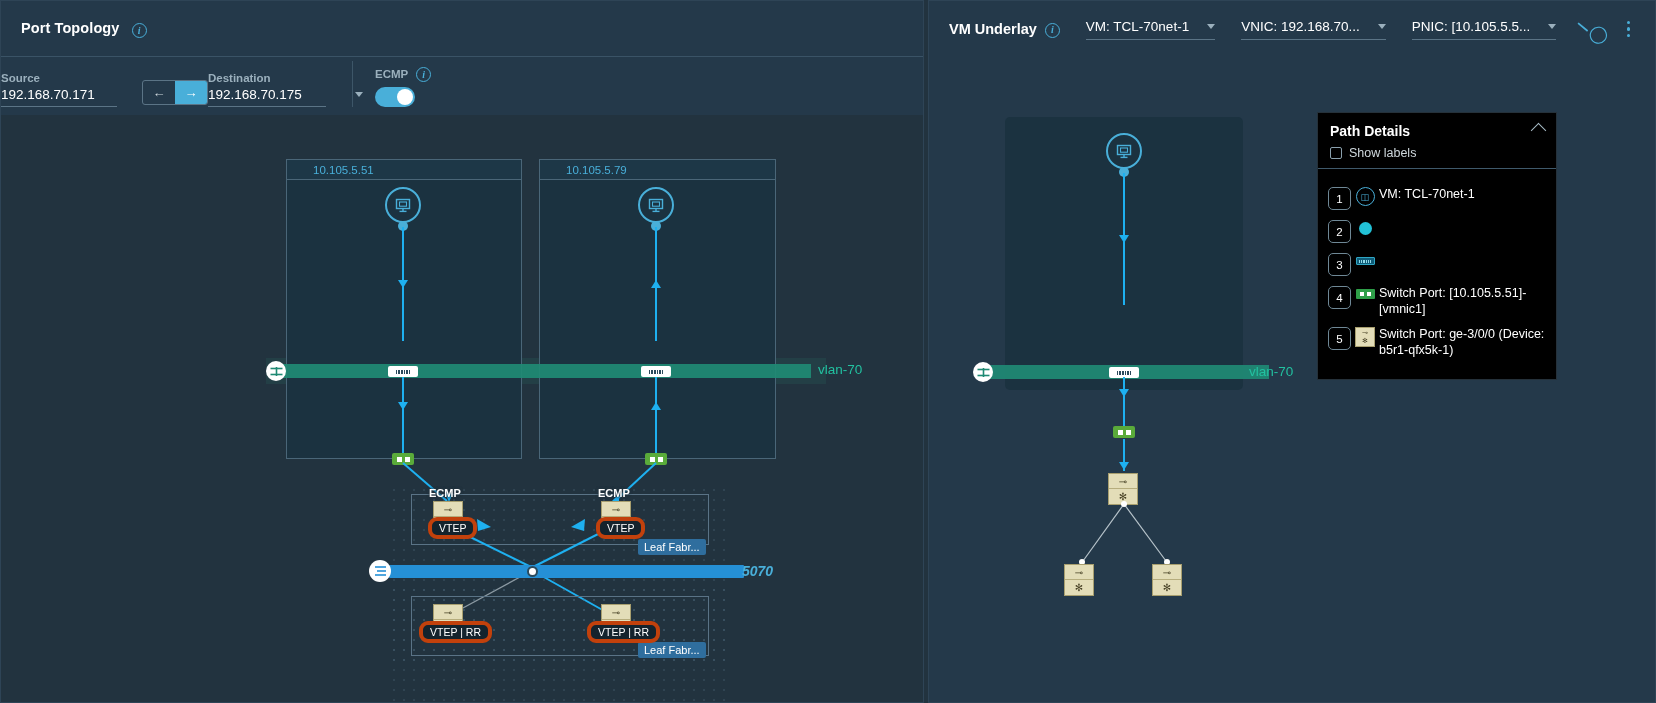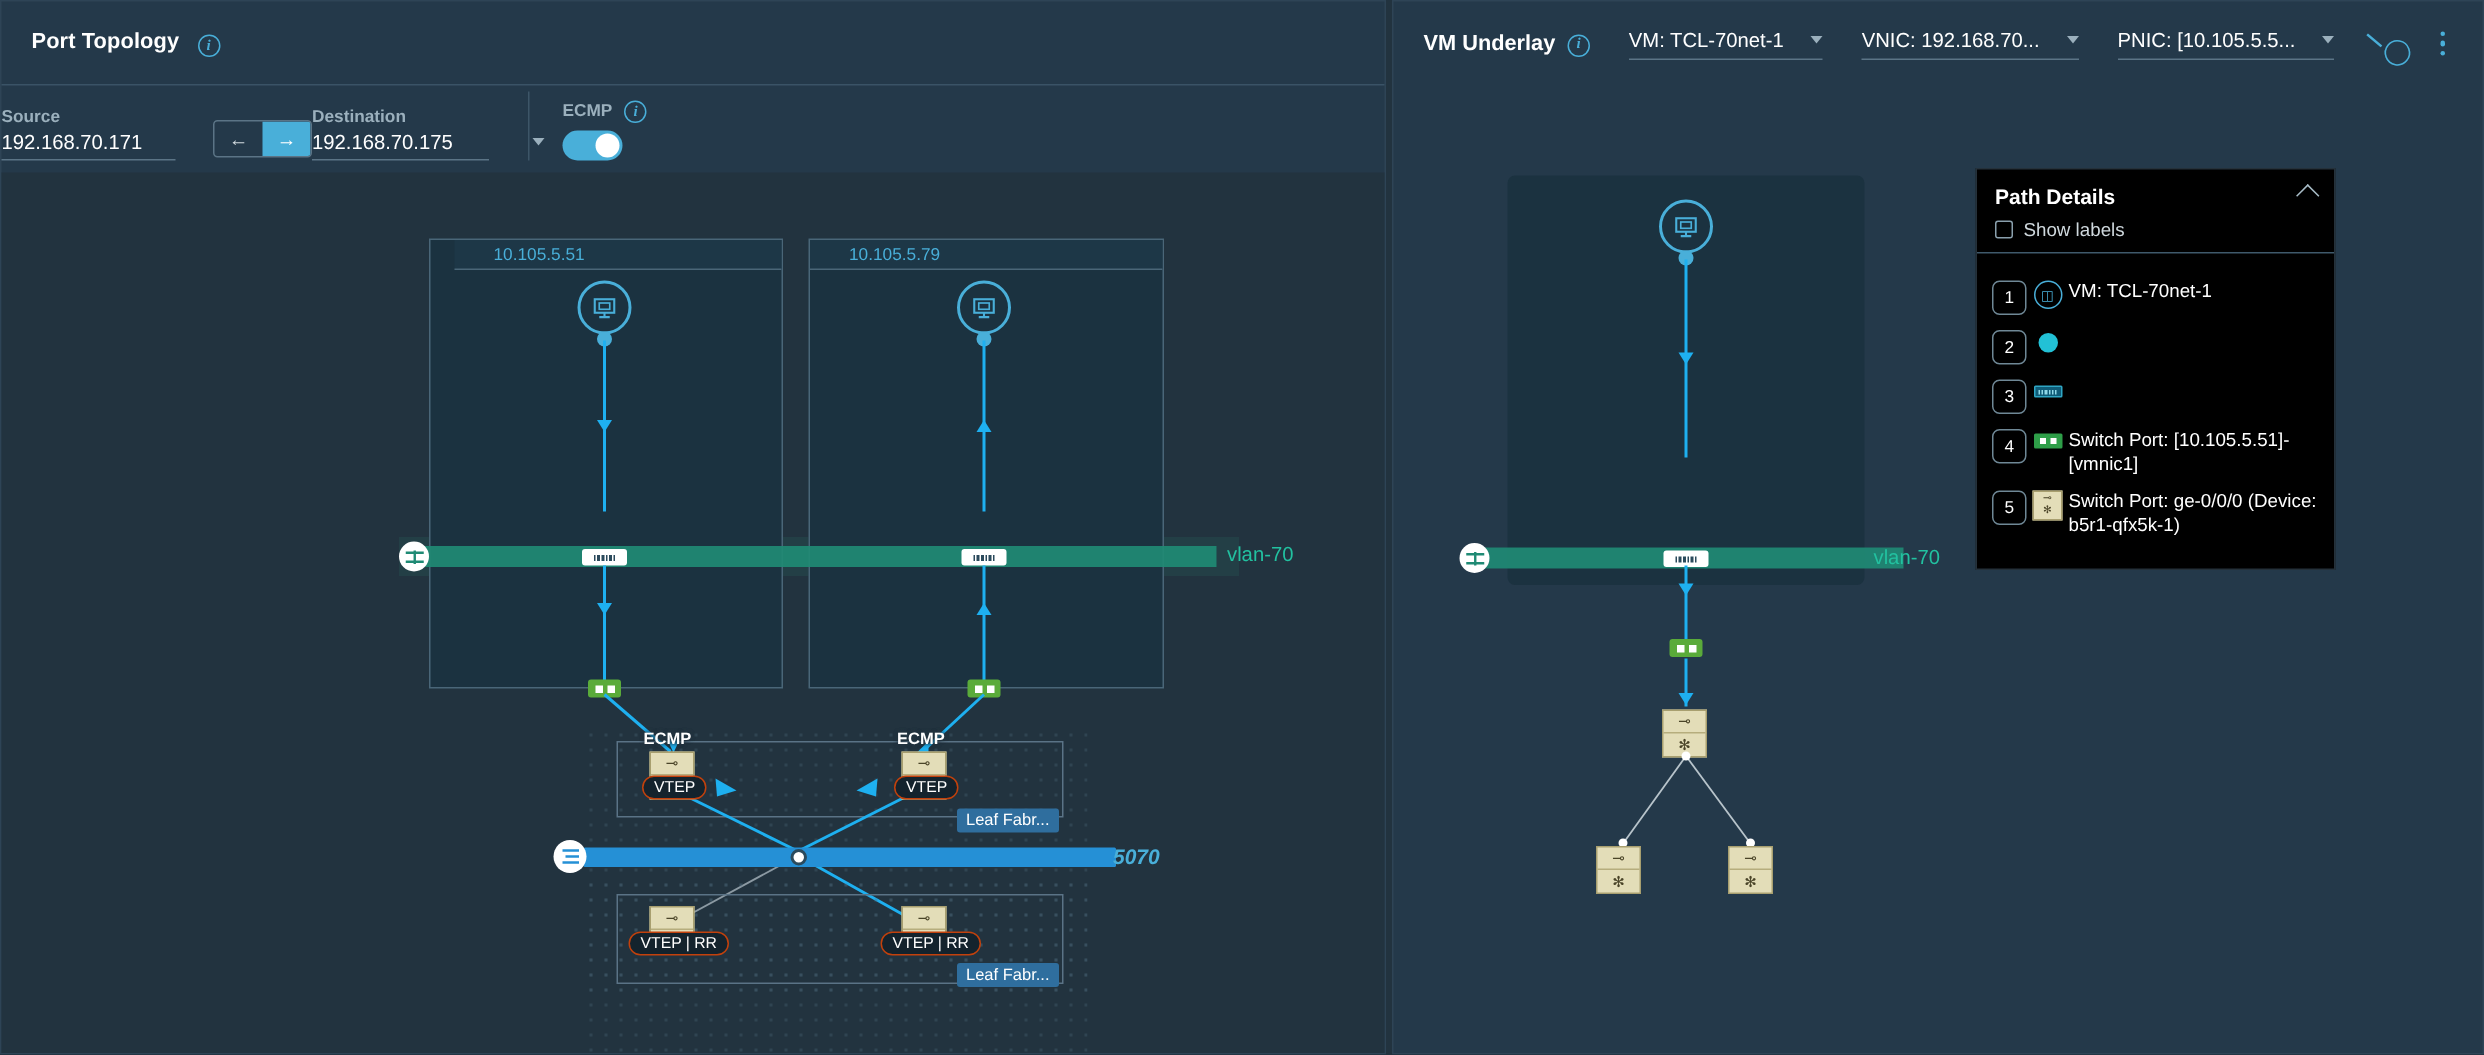--- a/index.html
+++ b/index.html
@@ -143,21 +143,21 @@
   .node {
     position: absolute; width: 30px; background: #e3ddb8; border: 1px solid #a89f6f;
   }
   .node .row {
     height: 15px; display: flex; align-items: center; justify-content: center;
     font-size: 10px; color: #4a4428; border-bottom: 1px solid #b6ad7d;
   }
   .node .row:last-child { border-bottom: none; }
   .node-tag {
     position: absolute; background: #14232d; color: #ffffff; font-size: 10.5px;
-    border: 1px solid #c2410c; border-radius: 9px; padding: 1px 7px; white-space: nowrap;
+    border: 4px solid #c2410c; border-radius: 9px; padding: 1px 7px; white-space: nowrap;
   }
   .ecmp-tag {
     position: absolute; color: #ffffff; font-size: 11px; font-weight: bold;
     text-shadow: 0 0 3px #22333f, 0 0 3px #22333f;
   }
   .blue-bar { position: absolute; height: 13px; background: #2590d6; border-radius: 1px; }
   .blue-endcap {
     position: absolute; width: 22px; height: 22px; border-radius: 50%; background: #ffffff;
     display: flex; align-items: center; justify-content: center;
   }
@@ -279,21 +279,21 @@
         <div class="toggle">
           <div class="knob"></div>
         </div>
       </div>
     </div>
 
     <div class="lp-canvas">
 
       <div class="vlan-glow" style="left:265px; top:243px; width:560px;"></div>
 
-      <div class="host-box" style="left:285px; top:44px; width:236px; height:300px;padding-left:16px;">
+      <div class="host-box" style="left:285px; top:44px; width:236px; height:300px;">
         <div class="host-head">10.105.5.51</div>
       </div>
 
       <div class="host-box" style="left:538px; top:44px; width:237px; height:300px;">
         <div class="host-head">10.105.5.79</div>
       </div>
 
       <div class="vm-circle" style="left:384px; top:72px;">
         <svg width="16" height="15" viewBox="0 0 16 15">
           <rect x="1.5" y="1.5" width="13" height="9" fill="none" stroke="#49afd9" stroke-width="1.4"></rect>
@@ -563,20 +563,20 @@
                 </span>
             </div>
             <div class="pd-text">Switch Port: [10.105.5.51]-[vmnic1]</div>
           </div>
 
           <div class="pd-item">
             <div class="pd-num">5</div>
             <div class="pd-ico">
               <span class="ico-node">⊸<br>✻</span>
             </div>
-            <div class="pd-text">Switch Port: ge-0/0/0 (Device: b5r1-qfx5k-1)</div>
+            <div class="pd-text">Switch Port: ge-3/0/0 (Device: b5r1-qfx5k-1)</div>
           </div>
 
         </div>
       </div>
     </div>
   </div>
 </div>
 
 </body></html>

